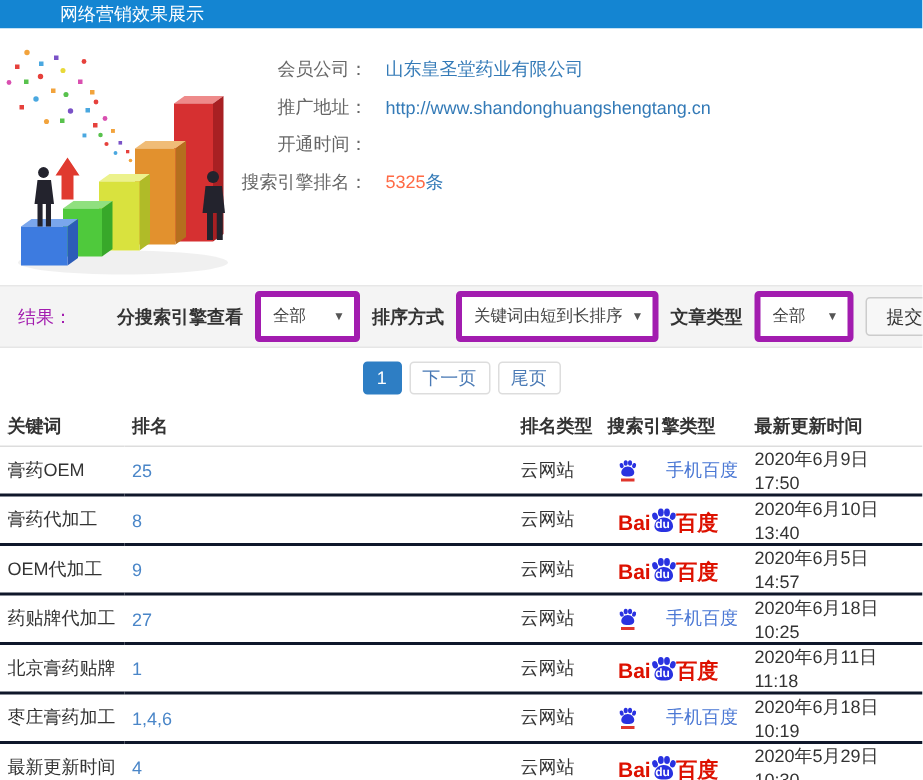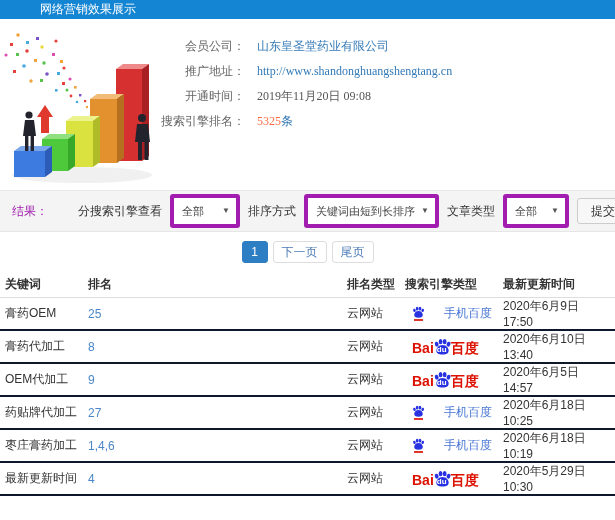--- a/index.html
+++ b/index.html
@@ -7,35 +7,35 @@
        font-family:"Liberation Sans","DejaVu Sans",sans-serif;font-size:12px;color:#333;}
   .page{position:relative;width:615px;height:520px;overflow:hidden;}
 
   
   .topbar{height:19px;background:#1485d2;color:#fff;line-height:19px;
           padding-left:40px;font-size:12px;}
 
   
   .info-section{display:flex;height:171px;background:#fff;}
   .illu{width:160px;height:160px;margin-top:10px;flex:0 0 160px;}
-  .info-rows{padding-top:15px;font-family:Liberation Serif, serif;}
+  .info-rows{padding-top:15px;}
   .info-row{display:flex;align-items:center;height:25px;}
   .info-label{width:85px;text-align:right;color:#666;flex:0 0 85px;}
   .info-value{margin-left:12px;color:#555;}
   .info-value a, .lnk{color:#337ab7;text-decoration:none;cursor:pointer;}
   .cnt{color:#ff6a45;}
   .unit{color:#337ab7;}
 
   
   .filter-bar{height:42px;background:#f4f4f4;border-top:1px solid #e7e7e7;
               border-bottom:1px solid #e6e6e6;display:flex;align-items:center;
               padding-left:12px;box-sizing:border-box;}
   .result-label{color:#a21caf;}
   .filter-controls{display:flex;align-items:center;gap:8px;margin-left:auto;margin-right:-14px;}
-  .f-label{font-weight:normal;color:#333;white-space:nowrap;text-align:right;}
+  .f-label{font-weight:bold;color:#333;white-space:nowrap;text-align:right;}
   .sel{position:relative;background:#fff;border:4px solid #a21caf;border-radius:3px;
        height:26px;line-height:26px;padding:0 20px 0 8px;font-size:11px;color:#444;
        white-space:nowrap;cursor:pointer;}
   .sel .arr{position:absolute;right:6px;top:0;font-size:8px;color:#555;}
   .btn-submit{background:#f7f7f7;border:1px solid #ccc;border-radius:3px;height:26px;
               line-height:24px;padding:0 13px;font-size:12px;color:#333;cursor:pointer;white-space:nowrap;}
 
   
   .pagination{height:40px;display:flex;align-items:center;justify-content:center;gap:5px;}
   .pg{display:inline-block;height:20px;line-height:20px;padding:0 8px;border:1px solid #ddd;
@@ -166,21 +166,20 @@
       <div class="info-row">
         <span class="info-label">会员公司：</span>
         <span class="info-value"><a>山东皇圣堂药业有限公司</a></span>
       </div>
       <div class="info-row">
         <span class="info-label">推广地址：</span>
         <span class="info-value"><a>http://www.shandonghuangshengtang.cn</a></span>
       </div>
       <div class="info-row">
         <span class="info-label">开通时间：</span>
-        <span class="info-value">2019年11月20日 09:08</span>
       </div>
       <div class="info-row">
         <span class="info-label">搜索引擎排名：</span>
         <span class="info-value"><span class="cnt">5325</span><span class="unit">条</span></span>
       </div>
     </div>
   </div>
 
   <div class="filter-bar">
     <span class="result-label">结果：</span>
@@ -283,20 +282,35 @@
                   <use href="#paw"></use>
                 </svg>
                 <i class="uline"></i>
               </span>
             <span class="mb-label">手机百度</span>
           </span>
         </td>
         <td>2020年6月18日 10:25</td>
       </tr>
       <tr>
+        <td>北京膏药贴牌</td>
+        <td class="c-rank"><a>1</a></td>
+        <td>云网站</td>
+        <td class="c-engine">
+          <span class="bd">
+            <b>Bai</b>
+              <span class="paw-b"><svg width="19" height="17" viewBox="0 0 24 22">
+                  <use href="#paw"></use>
+                </svg><span class="du">du</span></span>
+              <b>百度</b>
+          </span>
+        </td>
+        <td>2020年6月11日 11:18</td>
+      </tr>
+      <tr>
         <td>枣庄膏药加工</td>
         <td class="c-rank"><a>1,4,6</a></td>
         <td>云网站</td>
         <td class="c-engine">
           <span class="mb">
             <span class="paw-m">
                 <svg width="13" height="12" viewBox="0 0 24 22">
                   <use href="#paw"></use>
                 </svg>
                 <i class="uline"></i>

